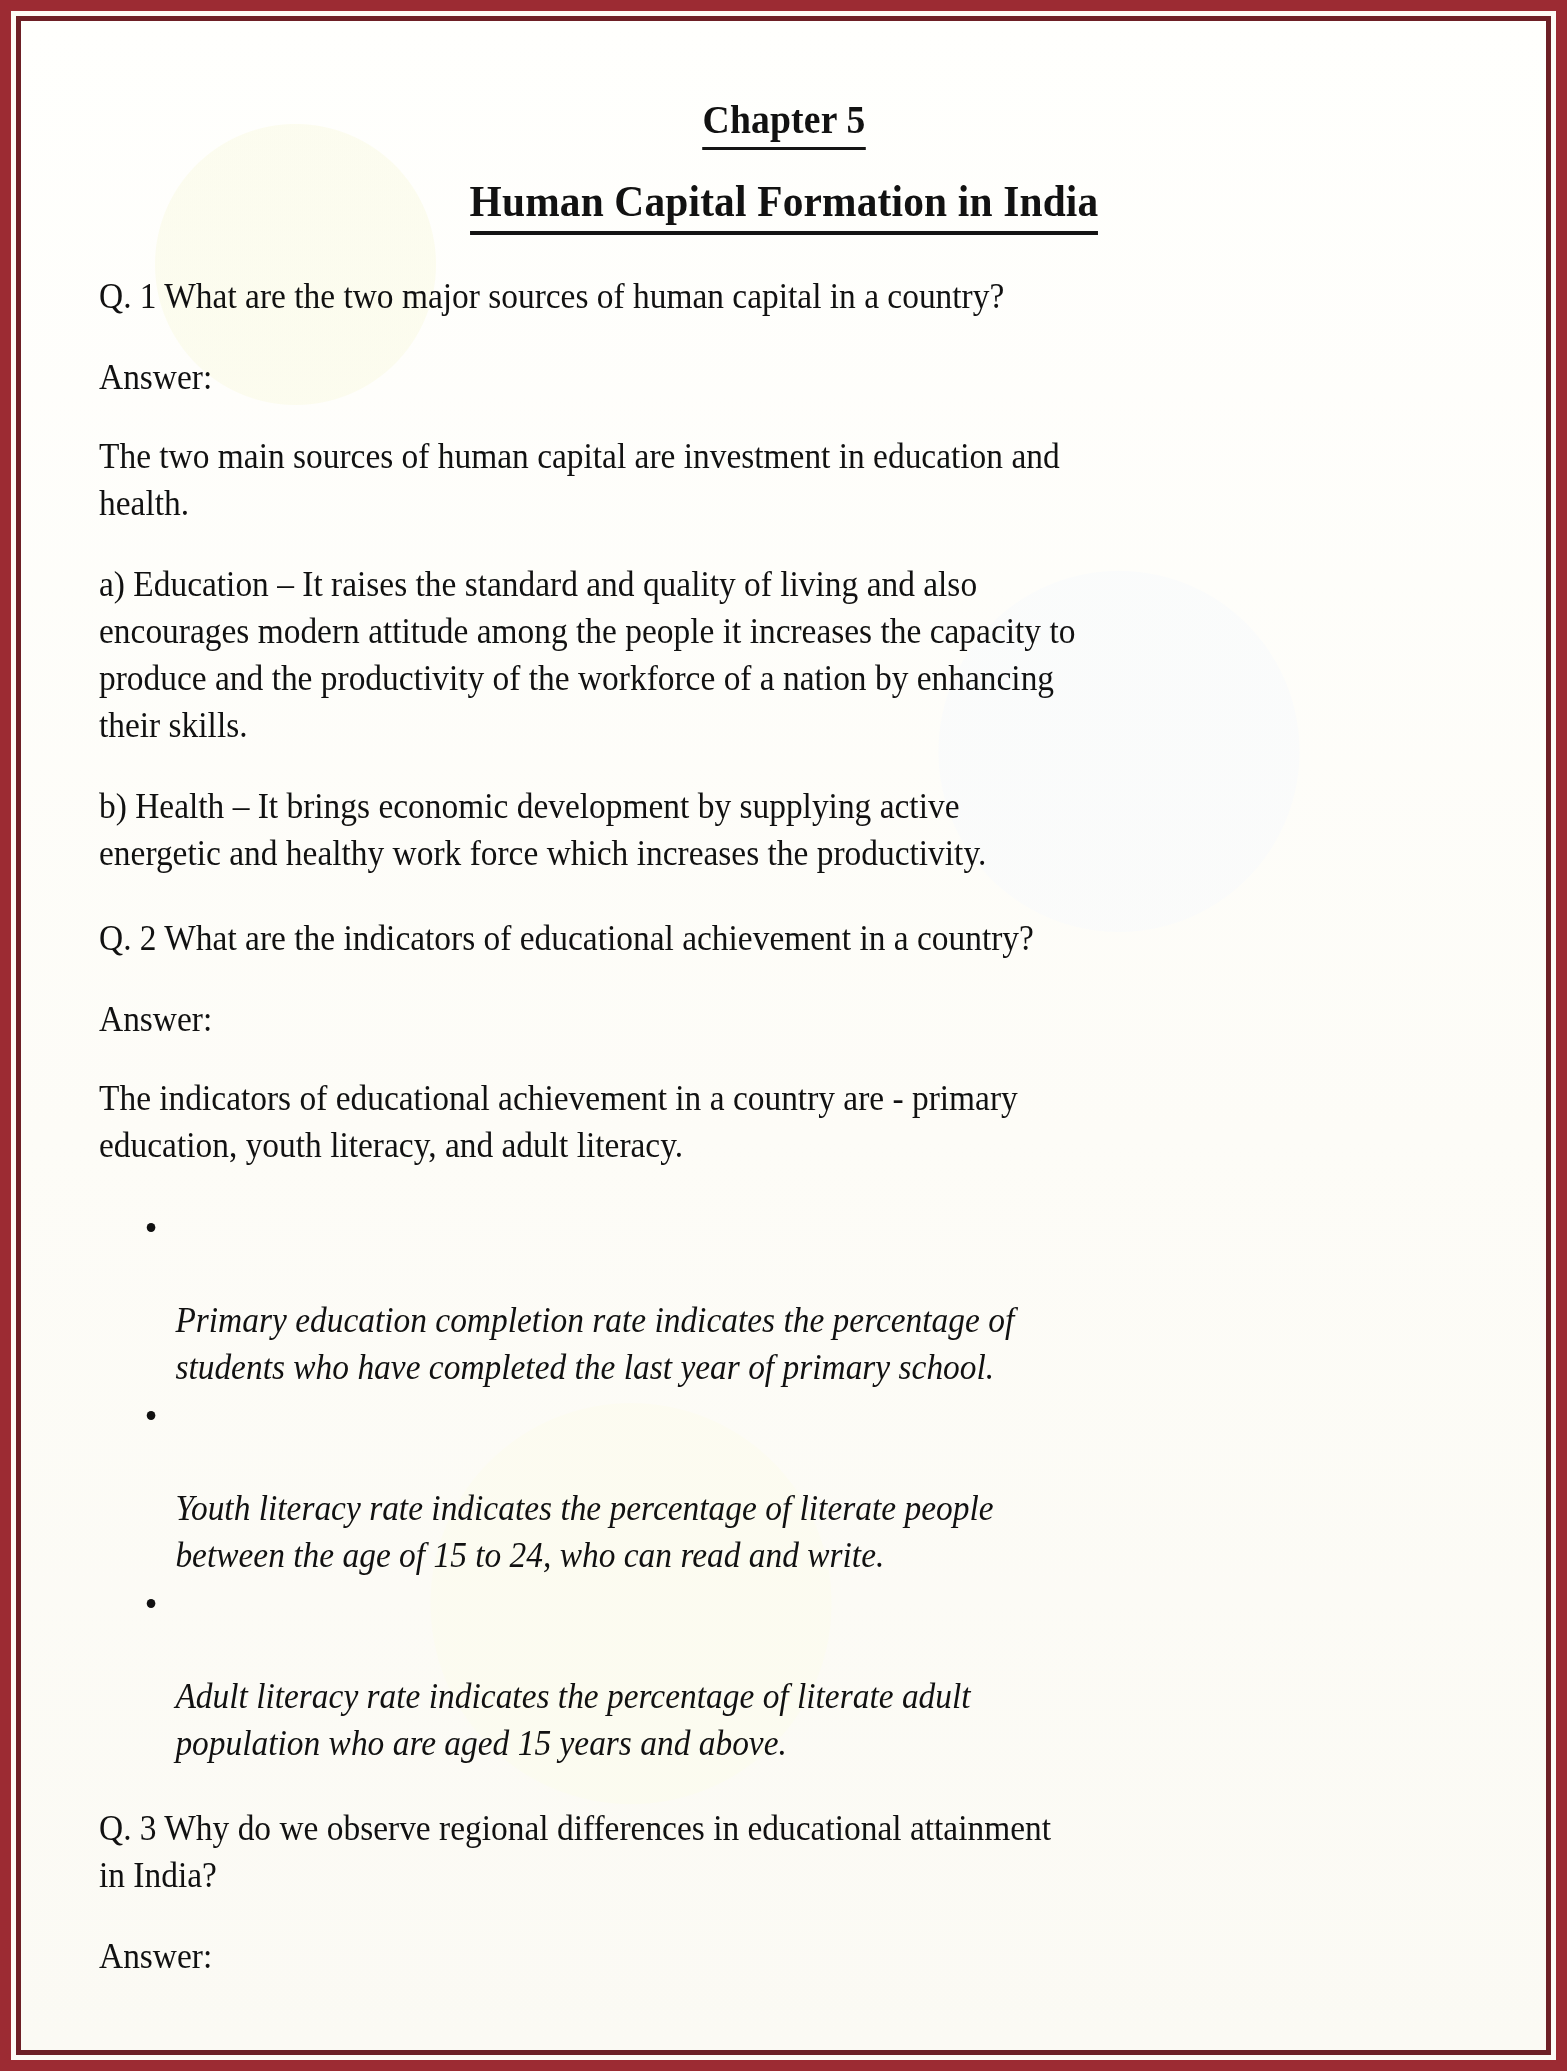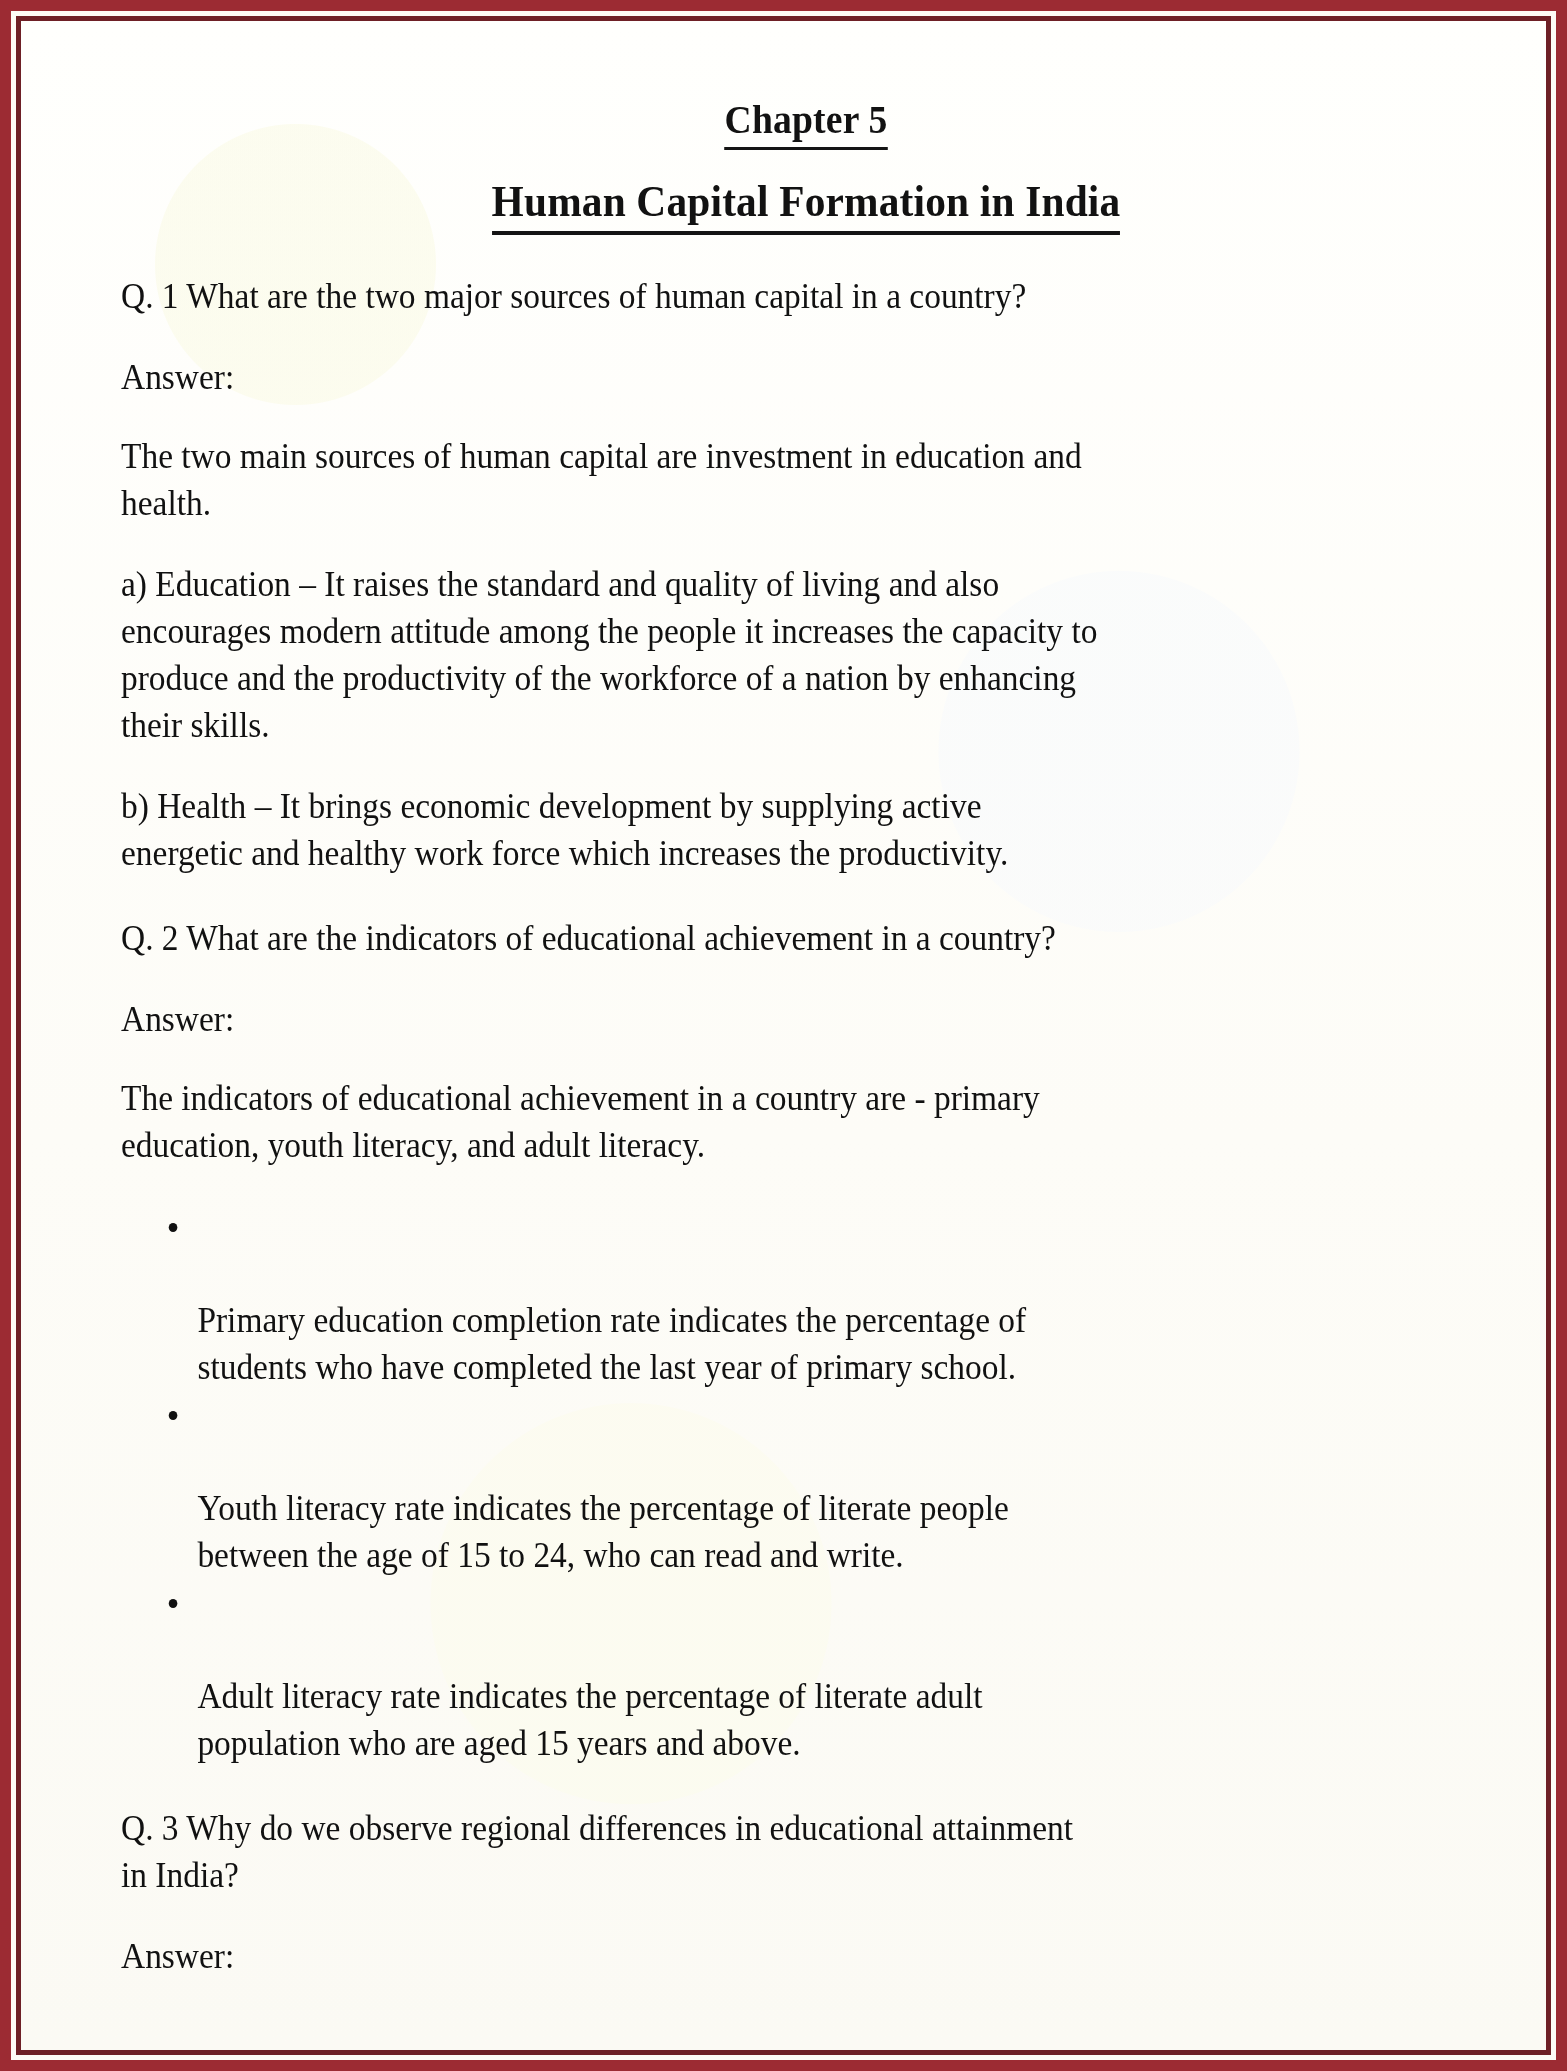--- a/index.html
+++ b/index.html
@@ -62,21 +62,20 @@
       linear-gradient(180deg, #fffffd 0%, #fdfcf7 55%, #fbfaf4 100%);
     box-sizing: border-box;
     overflow: hidden;
   }
 
   .content {
     position: absolute;
     left: 78px;
     top: 75px;
     width: 1370px;
-    margin-left: 22px;
   }
 
   
   .chapter-title,
   .doc-title {
     text-align: center;
     font-weight: bold;
     color: #121212;
     margin: 0;
     letter-spacing: 0.2px;
@@ -116,20 +115,21 @@
   }
   .gap-q     { margin-top: 38px; }
   .gap-std   { margin-top: 34px; }
   .gap-after-answer { margin-top: 32px; }
 
   
   .bullets {
     margin: 34px 0 0 0;
     padding: 0;
     list-style: none;
+    font-style: italic;
   }
   .bullets li {
     position: relative;
     padding-left: 80px;
     font-size: 35px;
     line-height: 47px;
     color: #111111;
     margin-bottom: 0;
     transform: scaleX(0.955);
     transform-origin: left center;

